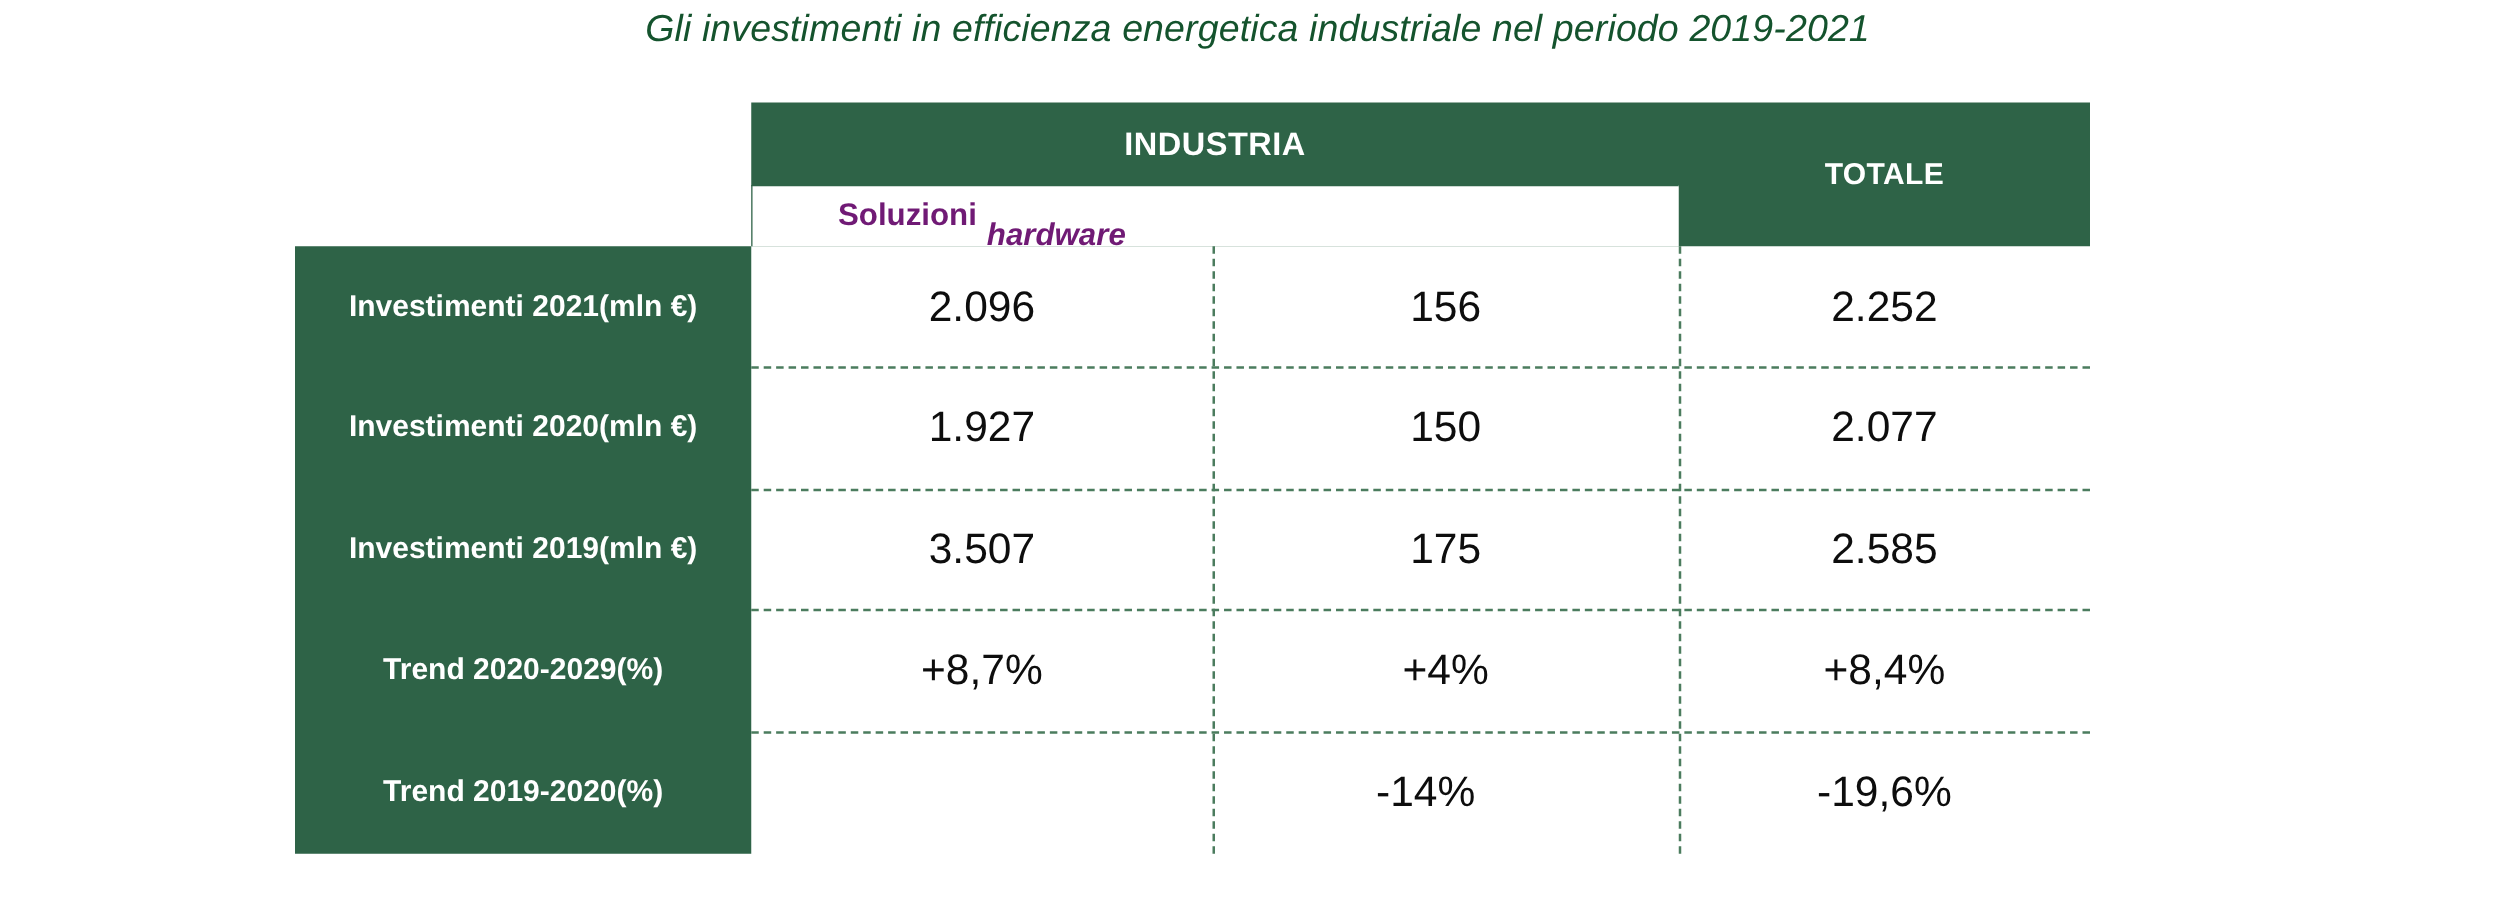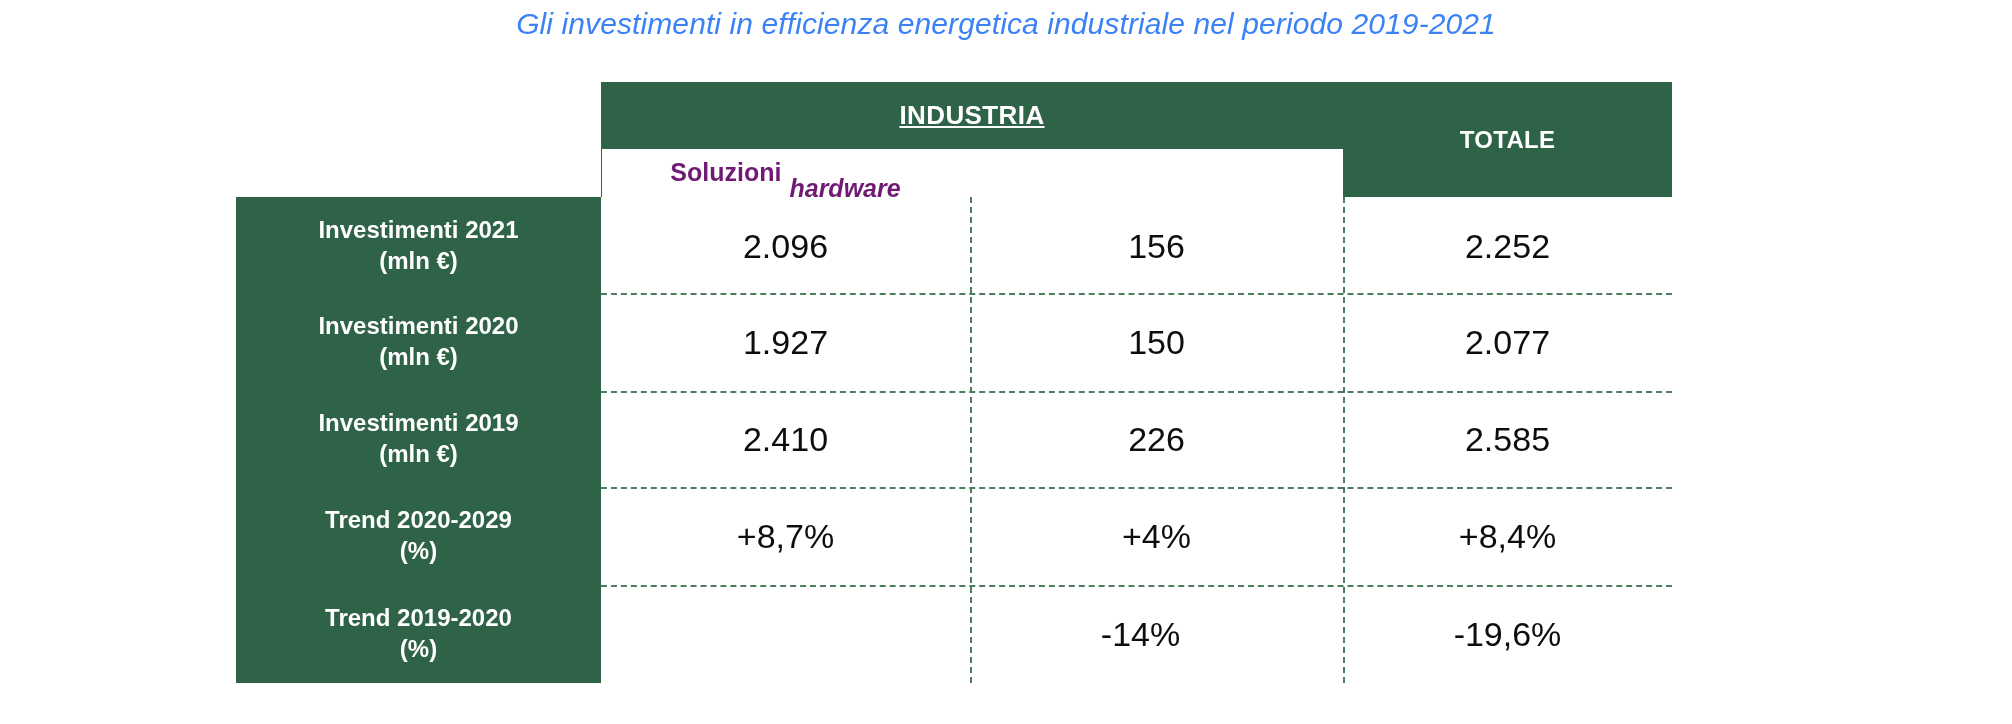--- a/index.html
+++ b/index.html
@@ -26,21 +26,21 @@
     position: absolute;
     left: 0;
     top: 0;
     width: 2012px;
     height: 48px;
     display: flex;
     align-items: center;
     justify-content: center;
     font-style: italic;
     font-size: 30px;
-    color: #3b82f6;
+    color: #14532d;
     white-space: nowrap;
     letter-spacing: 0.1px;
   }
 
   
   .table-wrap {
     position: absolute;
     left: 236px;
     top: 82px;
     width: 1436px;   
@@ -80,21 +80,20 @@
     top: 0;
     width: 742px;
     height: 66px;
     display: flex;
     align-items: center;
     justify-content: center;
     color: #ffffff;
     font-weight: bold;
     font-size: 26px;
     letter-spacing: 0.4px;
-    text-decoration: underline;
   }
 
   .totale-label {
     position: absolute;
     left: 1107px;
     top: 0;
     width: 329px;
     height: 115px;
     display: flex;
     align-items: center;
@@ -129,21 +128,21 @@
     width: 365px;
     height: 486px;          
     background: #2E6347;
   }
 
   .row-label {
     position: absolute;
     left: 0;
     width: 365px;
     display: flex;
-    flex-direction: column;
+    flex-direction: row;
     align-items: center;
     justify-content: center;
     color: #ffffff;
     font-weight: bold;
     font-size: 24px;
     line-height: 1.28;
     text-align: center;
     box-sizing: border-box;
   }
   .row-label .l2 { display: block; }
@@ -216,22 +215,22 @@
     </div>
     <div class="cell" style="left:365px;top:211px;width:369px;height:98px">1.927</div>
     <div class="cell" style="left:734px;top:211px;width:373px;height:98px">150</div>
     <div class="cell" style="left:1107px;top:211px;width:329px;height:98px">2.077</div>
 
     <div class="hsep" style="top:309px"></div>
     <div class="row-label" style="top:309px;height:96px">
       <span>Investimenti 2019</span>
       <span class="l2">(mln €)</span>
     </div>
-    <div class="cell" style="left:365px;top:309px;width:369px;height:96px">2.410</div>
-    <div class="cell" style="left:734px;top:309px;width:373px;height:96px">226</div>
+    <div class="cell" style="left:365px;top:309px;width:369px;height:96px">3.507</div>
+    <div class="cell" style="left:734px;top:309px;width:373px;height:96px">175</div>
     <div class="cell" style="left:1107px;top:309px;width:329px;height:96px">2.585</div>
 
     <div class="hsep" style="top:405px"></div>
     <div class="row-label" style="top:405px;height:98px">
       <span>Trend 2020-2029</span>
       <span class="l2">(%)</span>
     </div>
     <div class="cell" style="left:365px;top:405px;width:369px;height:98px">+8,7%</div>
     <div class="cell" style="left:734px;top:405px;width:373px;height:98px">+4%</div>
     <div class="cell" style="left:1107px;top:405px;width:329px;height:98px">+8,4%</div>

